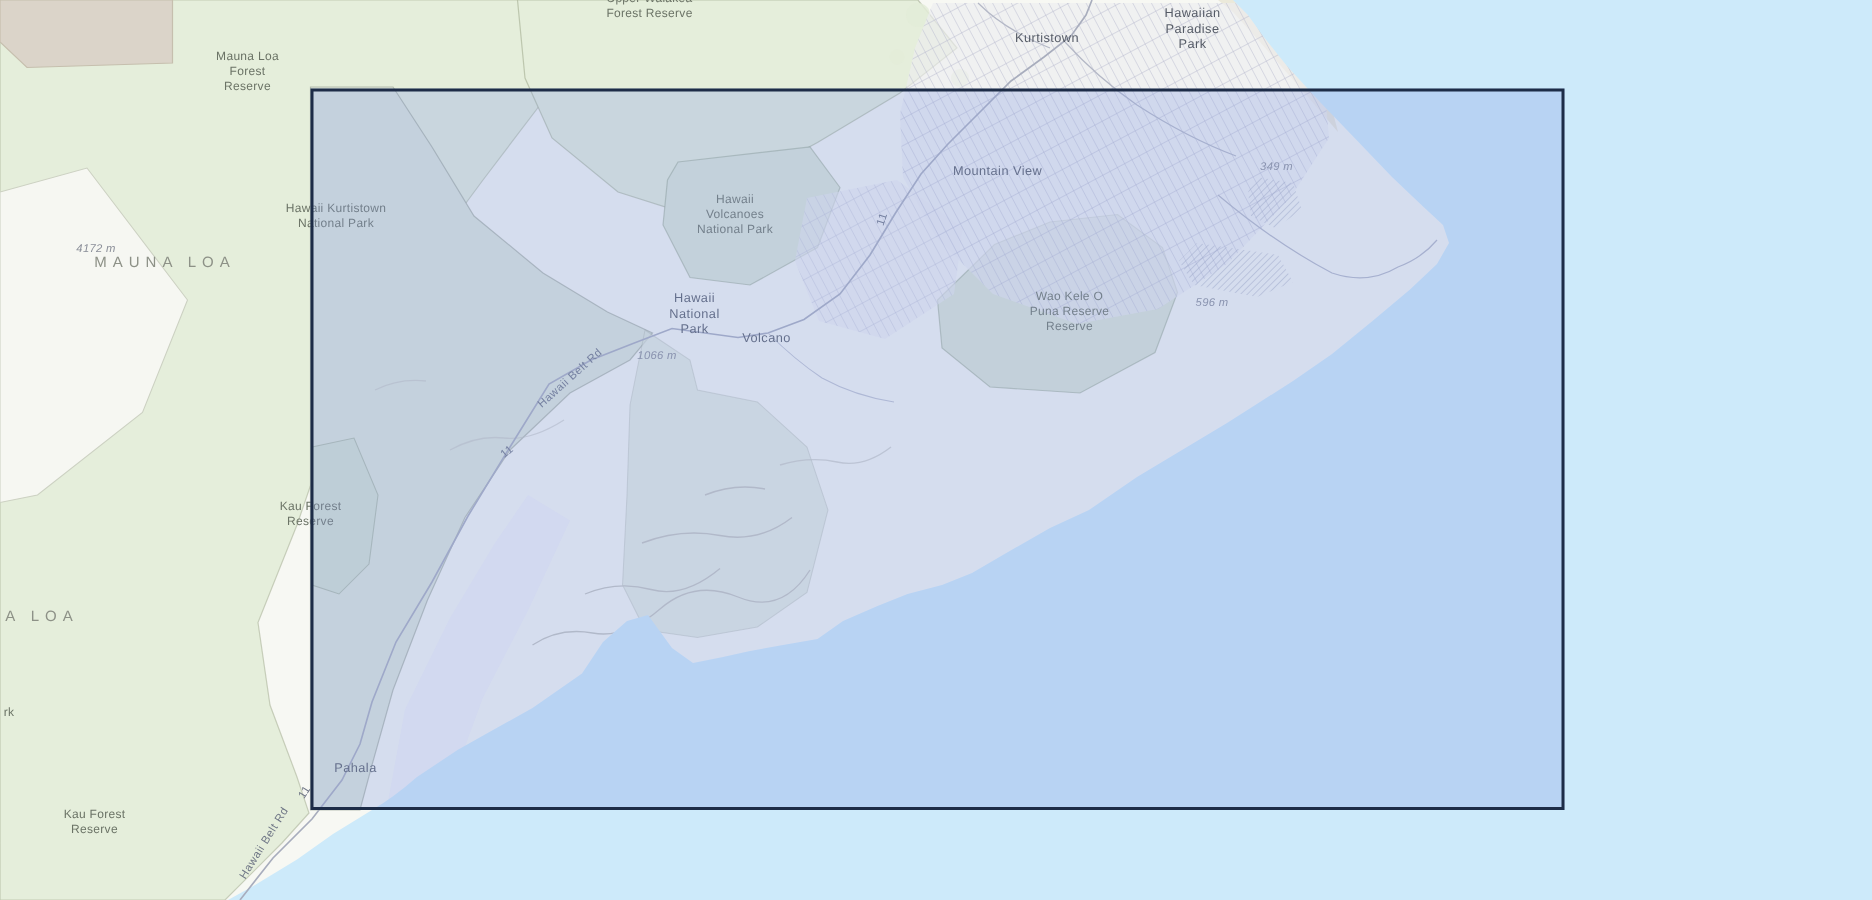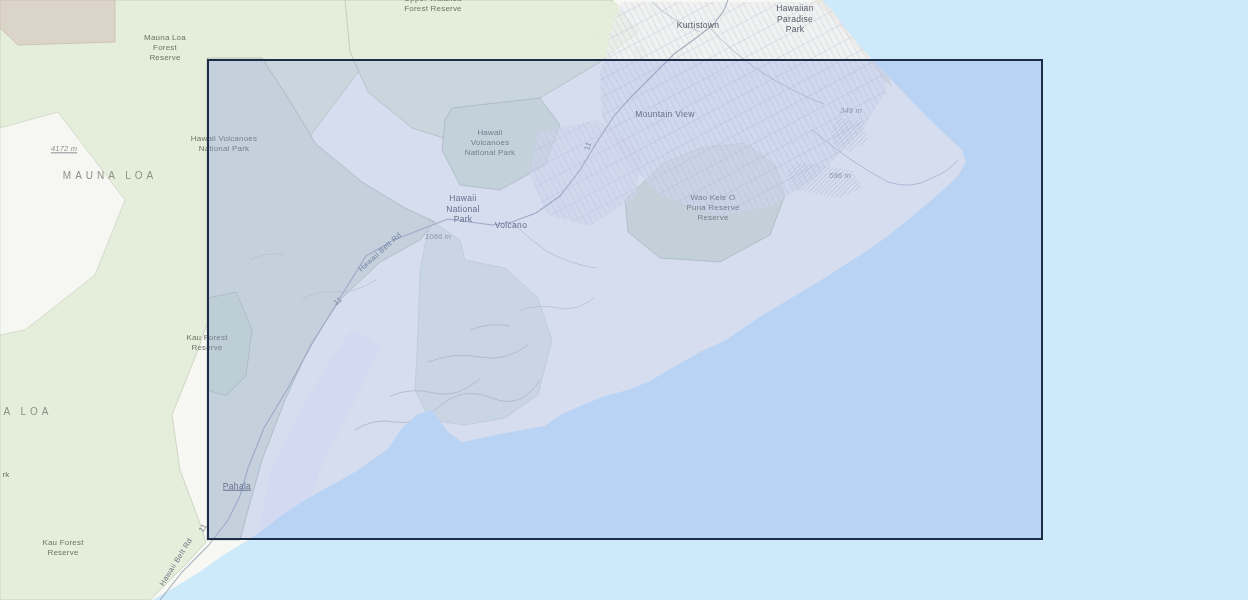--- a/index.html
+++ b/index.html
@@ -103,21 +103,21 @@
     <span>Reserve</span>
   </div>
   <div class="lbl place" style="left:795px;top:19px;">
     <span>Hawaiian</span>
     <span>Paradise</span>
     <span>Park</span>
   </div>
   <div class="lbl place" style="left:690px;top:25px;padding-left:16px;">Kurtistown</div>
   <div class="lbl place" style="left:665px;top:74px;margin-top:40px;">Mountain View</div>
   <div class="lbl" style="left:224px;top:144px;">
-    <span>Hawaii Volcanoes</span>
+    <span>Hawaii Kurtistown</span>
     <span>National Park</span>
   </div>
   <div class="lbl" style="left:490px;top:143px;">
     <span>Hawaii</span>
     <span>Volcanoes</span>
     <span>National Park</span>
   </div>
   <div class="lbl place" style="left:463px;top:209px;">
     <span>Hawaii</span>
     <span>National</span>
@@ -130,30 +130,30 @@
     <span>Reserve</span>
   </div>
   <div class="lbl" style="left:207px;top:343px;">
     <span>Kau Forest</span>
     <span>Reserve</span>
   </div>
   <div class="lbl" style="left:63px;top:548px;">
     <span>Kau Forest</span>
     <span>Reserve</span>
   </div>
-  <div class="lbl place" style="left:237px;top:486px;text-decoration:underline;">Pahala</div>
+  <div class="lbl place" style="left:237px;top:512px;">Pahala</div>
 
   <div class="lbl peak" style="left:110px;top:176px;">MAUNA LOA</div>
   <div class="lbl peak" style="left:28px;top:412px;text-align:right;">A LOA</div>
   <div class="lbl" style="left:6px;top:463px;margin-top:12px;">rk</div>
 
-  <div class="lbl elev" style="left:64px;top:149px;text-decoration:underline;">4172 m</div>
+  <div class="lbl elev" style="left:64px;top:166px;">4172 m</div>
   <div class="lbl elev" style="left:438px;top:237px;">1066 m</div>
   <div class="lbl elev" style="left:827px;top:111px;margin-left:24px;">349 m</div>
-  <div class="lbl elev" style="left:808px;top:176px;margin-left:32px;">596 m</div>
+  <div class="lbl elev" style="left:808px;top:202px;">596 m</div>
 
   <div class="lbl roadlbl" style="left:380px;top:252px;transform:translate(-50%,-50%) rotate(-42deg);">Hawaii Belt Rd</div>
   <div class="lbl roadlbl" style="left:176px;top:562px;transform:translate(-50%,-50%) rotate(-58deg);">Hawaii Belt Rd</div>
   <div class="lbl roadlbl" style="left:338px;top:301px;transform:translate(-50%,-50%) rotate(-40deg);">11</div>
   <div class="lbl roadlbl" style="left:588px;top:146px;transform:translate(-50%,-50%) rotate(-72deg);">11</div>
   <div class="lbl roadlbl" style="left:203px;top:528px;transform:translate(-50%,-50%) rotate(-58deg);">11</div>
 
   <div id="selection"></div>
 
 </div>

